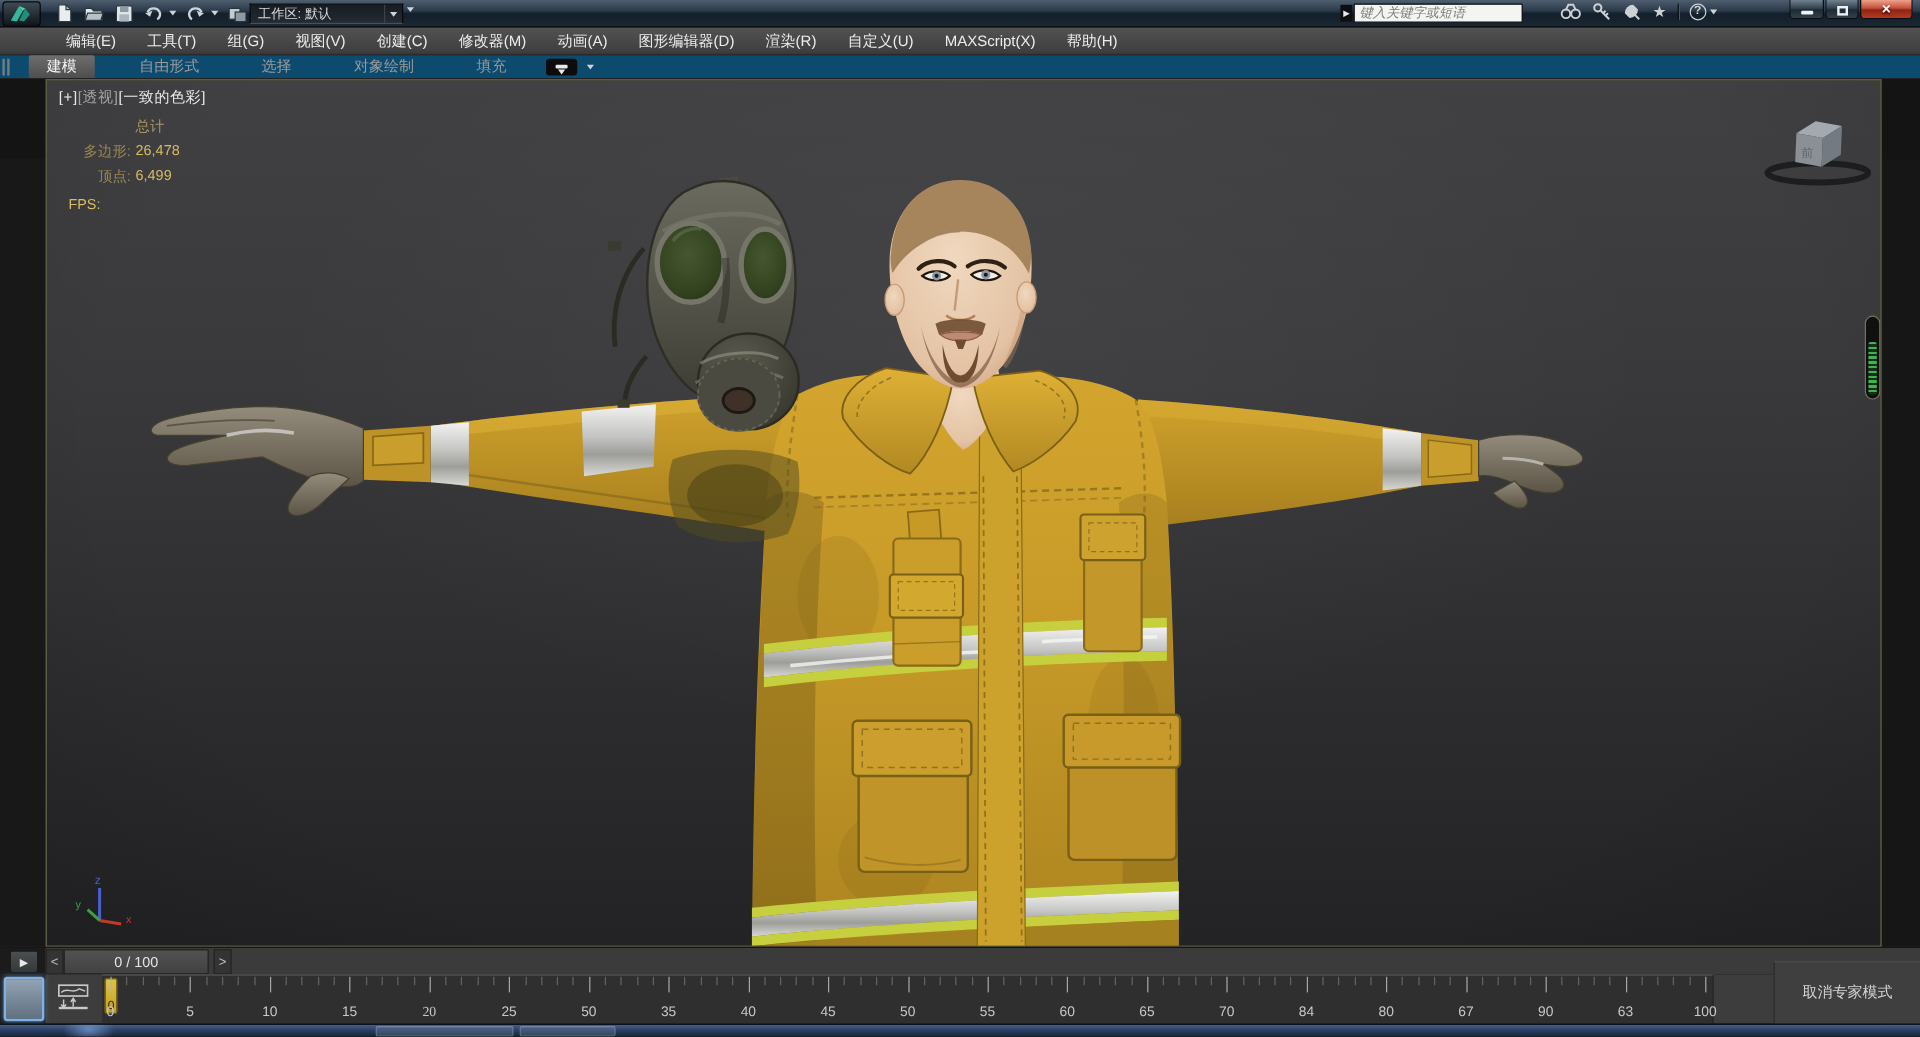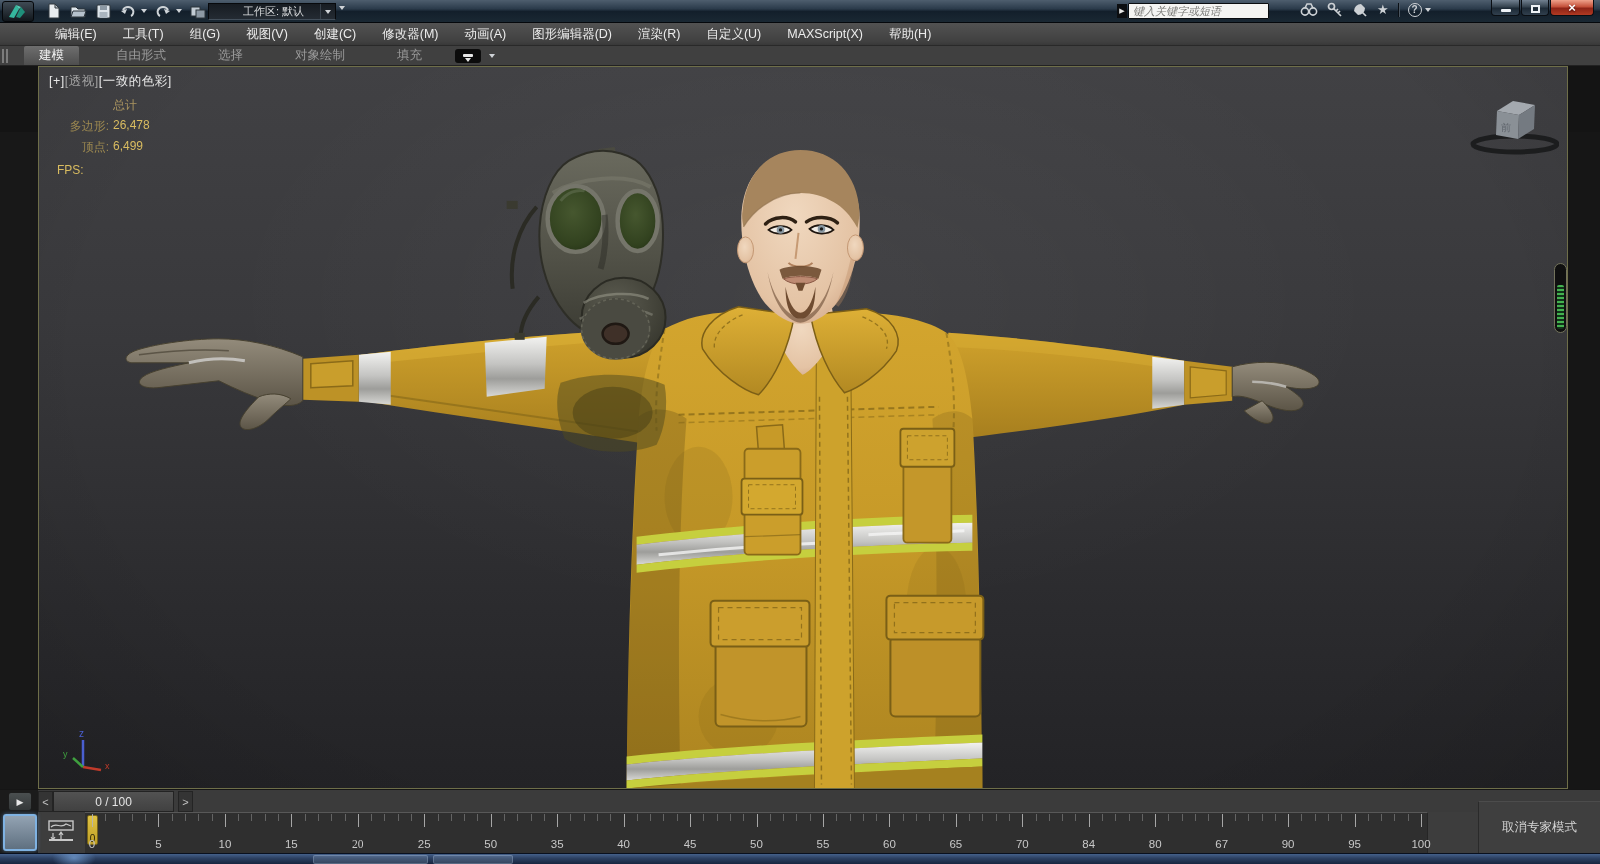--- a/index.html
+++ b/index.html
@@ -14,21 +14,21 @@
   .app-btn { position:absolute; left:2px; top:1px; width:32px; height:21px;
     background:linear-gradient(180deg,#3f4a54,#11161b); border:1px solid #05070a; border-radius:3px;
     display:flex; align-items:center; justify-content:center; }
   .qat { position:absolute; left:44px; top:2px; display:flex; align-items:center; gap:7px; }
   .qat-icon { width:18px; height:18px; display:flex; align-items:center; justify-content:center; }
   .mini-caret { width:0; height:0; border-left:3px solid transparent; border-right:3px solid transparent;
     border-top:4px solid #cfd3d7; margin-left:-3px; }
   .workspace-combo { position:absolute; left:208px; top:3px; width:128px; height:17px;
     background:linear-gradient(180deg,#171c22,#242b33); border:1px solid #07090c;
     border-bottom-color:#44505c; color:#d8dadc; font-size:11px; display:flex; align-items:center; }
-  .workspace-combo .txt { flex:1; padding-left:6px;margin-left:28px; }
+  .workspace-combo .txt { flex:1; padding-left:6px; }
   .workspace-combo .dd { width:15px; height:100%; border-left:1px solid #39424c;
     display:flex; align-items:center; justify-content:center; }
   .ws-flyout { position:absolute; left:342px; top:6px; }
   .win-title { position:absolute; left:560px; top:3px; width:440px; text-align:center;
     color:#e9eaec; font-size:13px; text-shadow:0 1px 2px #000; white-space:nowrap; }
   .win-title .doc { margin-left:38px; }
   .search-play { position:absolute; left:1117px; top:4px; width:10px; height:14px; background:#0c0e11;
     color:#e8e8e8; font-size:7px; display:flex; align-items:center; justify-content:center; }
   .search-box { position:absolute; left:1128px; top:3px; width:141px; height:16px;
     background:#f4f4f2; border:1px solid #090c0f; border-radius:1px;
@@ -52,21 +52,21 @@
 
   
   .menubar { position:absolute; left:0; top:23px; width:1600px; height:23px;
     background:linear-gradient(180deg,#525252,#404040 85%,#383838);
     border-bottom:1px solid #292929; display:flex; align-items:center; padding-left:42px; }
   .menu-item { color:#ececec; font-size:12.5px; padding:0 13px; height:100%;
     display:flex; align-items:center; cursor:default; }
 
   
   .ribbonbar { position:absolute; left:0; top:46px; width:1600px; height:20px;
-    background:#404040; border-bottom:1px solid #222; display:flex; align-items:center; }
+    background:#0c4a6e; border-bottom:1px solid #222; display:flex; align-items:center; }
   .ribbon-grip { width:6px; height:14px; margin-left:2px; border-left:2px solid #8a8a8a;
     border-right:2px solid #8a8a8a; opacity:.8; }
   .ribbon-tabs { display:flex; align-items:center; margin-left:16px; gap:22px; }
   .ribbon-tab { color:#9b9b9b; font-size:12.5px; padding:1px 15px; border-radius:2px 2px 0 0; }
   .ribbon-tab.active { background:linear-gradient(180deg,#6e6e6e,#4e4e4e); color:#f4f4f4; }
   .ribbon-dd { width:26px; height:14px; background:#0c0c0c; border-radius:3px; margin-left:18px;
     display:flex; align-items:center; justify-content:center; }
   .ribbon-dd .bar { width:10px; height:3px; background:#e8e8e8; border-radius:1px; position:relative; }
   .ribbon-dd .bar::after { content:""; position:absolute; left:2px; top:4px; width:0; height:0;
     border-left:3px solid transparent; border-right:3px solid transparent; border-top:4px solid #e8e8e8; }
@@ -679,21 +679,21 @@
       <div class="tick" style="left: 1163.23px;"></div>
       <div class="tick" style="left: 1176.52px;"></div>
       <div class="tick" style="left: 1189.81px;"></div>
       <div class="tick major" style="left: 1203.1px;"></div>
       <div class="tick-label" style="left: 1203.1px;">90</div>
       <div class="tick" style="left: 1216.39px;"></div>
       <div class="tick" style="left: 1229.68px;"></div>
       <div class="tick" style="left: 1242.97px;"></div>
       <div class="tick" style="left: 1256.26px;"></div>
       <div class="tick major" style="left: 1269.55px;"></div>
-      <div class="tick-label" style="left: 1269.55px;">95</div>
+      <div class="tick-label" style="left: 1269.55px;">63</div>
       <div class="tick" style="left: 1282.84px;"></div>
       <div class="tick" style="left: 1296.13px;"></div>
       <div class="tick" style="left: 1309.42px;"></div>
       <div class="tick" style="left: 1322.71px;"></div>
       <div class="tick major" style="left: 1336px;"></div>
       <div class="tick-label" style="left: 1336px;">100</div>
     </div>
 </div>
 
 <div class="expert-btn">取消专家模式</div>

